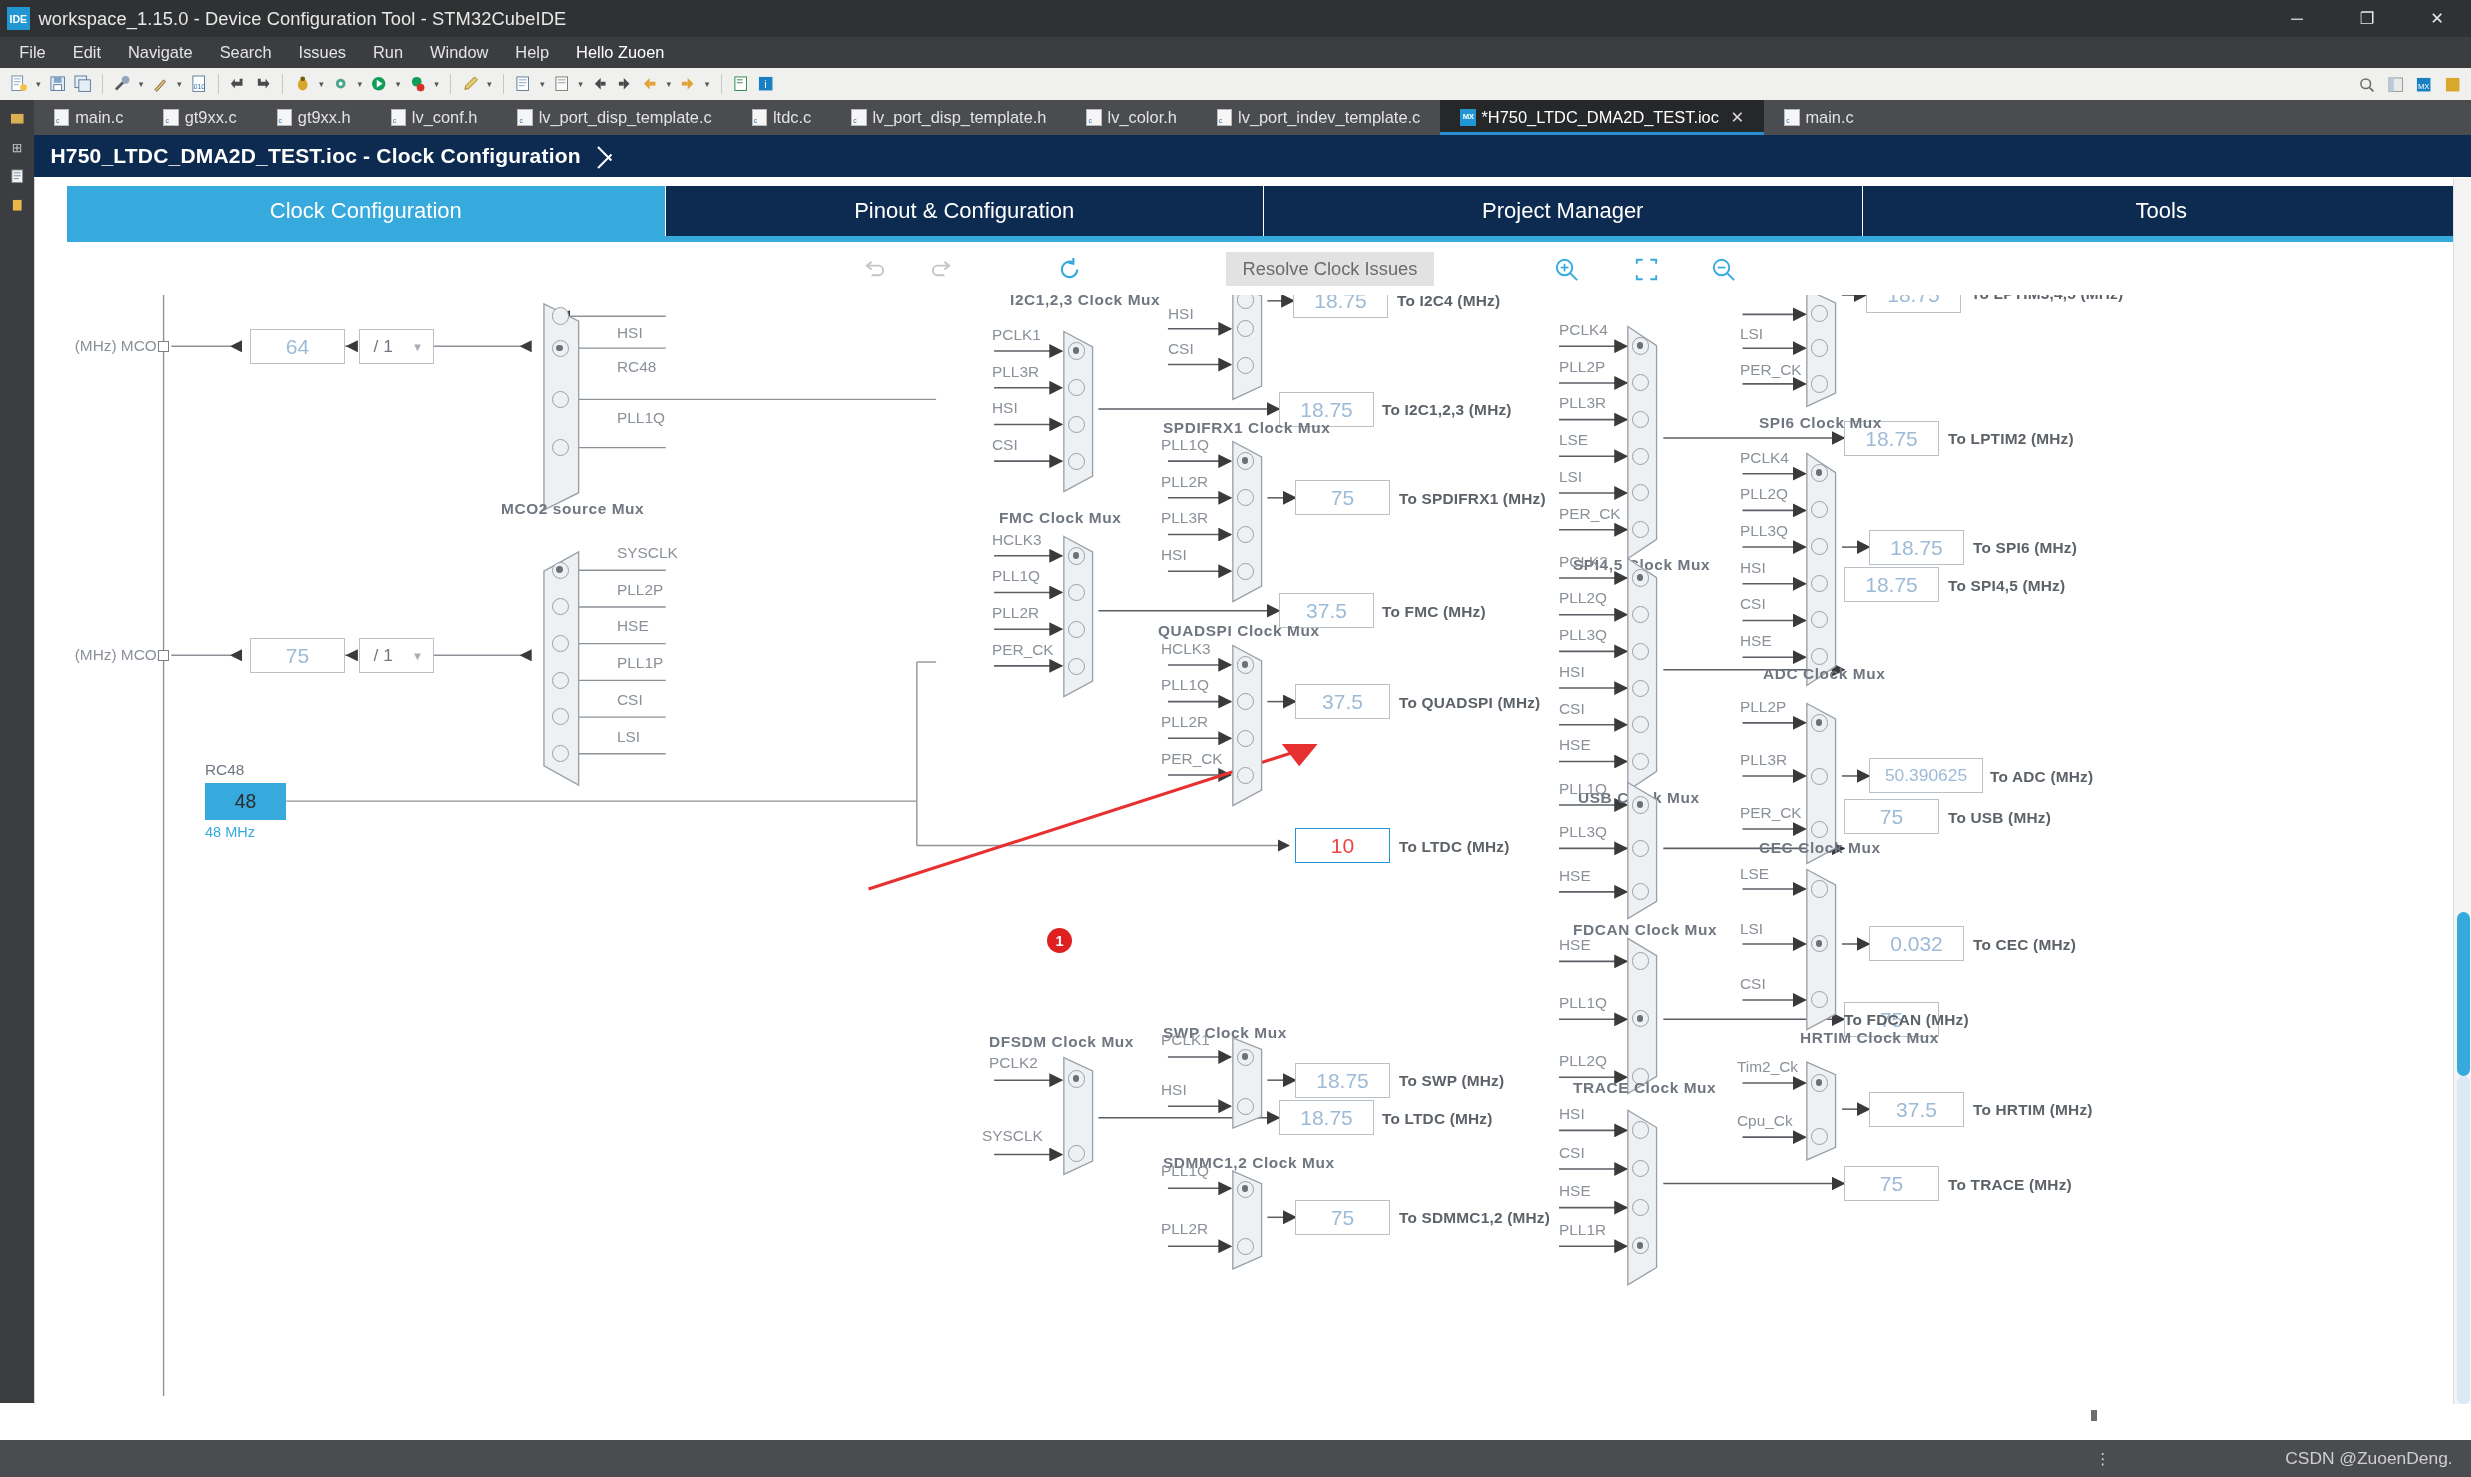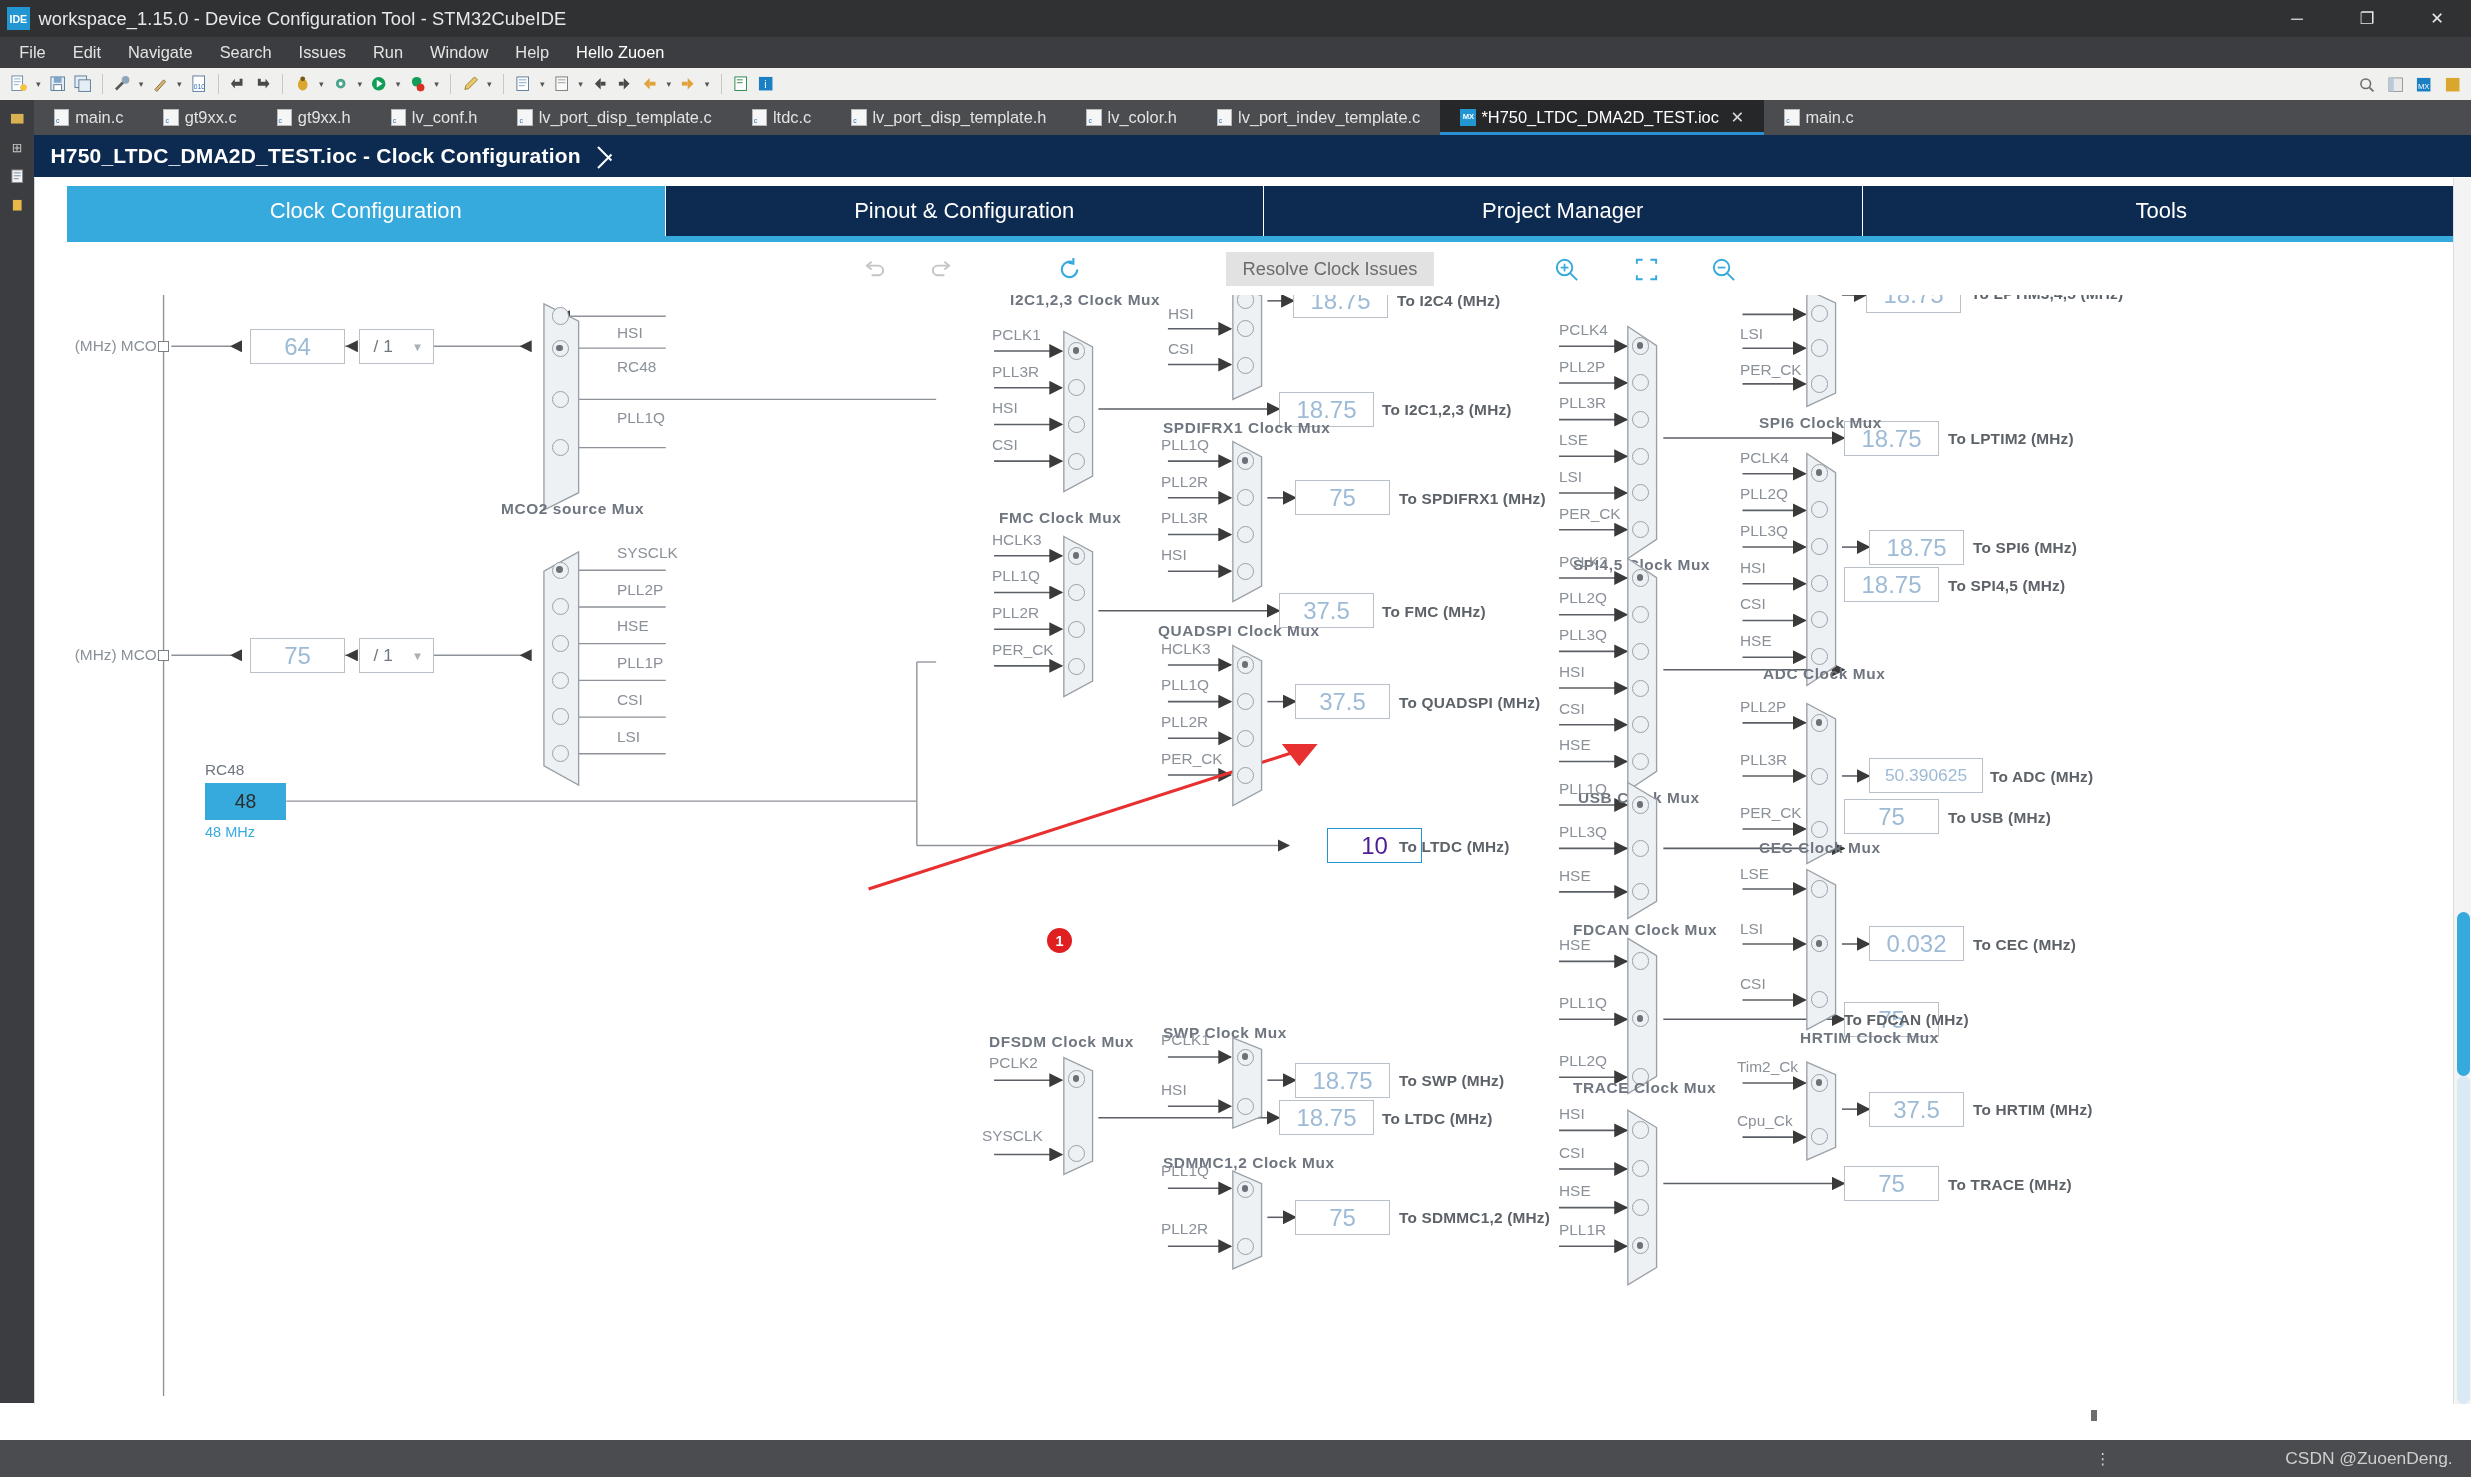--- a/index.html
+++ b/index.html
@@ -143,23 +143,23 @@
   .muxname {
     position:absolute; color:#6f7680; font-size:15.4px; font-weight:bold; white-space:nowrap;
     letter-spacing:0.6px;
   }
   .outlabel {
     position:absolute; color:#5c6268; font-size:15.4px; font-weight:bold; white-space:nowrap;
     letter-spacing:0.2px;
   }
   .valbox {
     position:absolute; width:95px; height:35px; border:1px solid #b9c0c8; background:#ffffff;
-    color:#9dbad6; font-size:24px; display:flex; align-items:center; justify-content:center;
-  }
-  .valbox.sel { border:1.9px solid #2196d3; color:#4c1d95;margin-left:32px; }
+    color:#9dbad6; font-size:21px; display:flex; align-items:center; justify-content:center;
+  }
+  .valbox.sel { border:1.9px solid #2196d3; color:#ef4444; }
   .valbox.wide { width:114px; font-size:17.4px; }
   .divbox {
     position:absolute; width:75px; height:35px; border:1px solid #b9c0c8; background:#ffffff;
     color:#6f7680; font-size:17.4px; display:flex; align-items:center; padding-left:13.5px;
   }
   .divbox .chev { position:absolute; right:9.7px; color:#aab0b8; font-size:11.6px;}
   .srcbox {
     position:absolute; width:81px; height:37px; background:#36a9dd; color:#2c2c2c;
     font-size:19.3px; display:flex;align-items:center;justify-content:center;
   }

